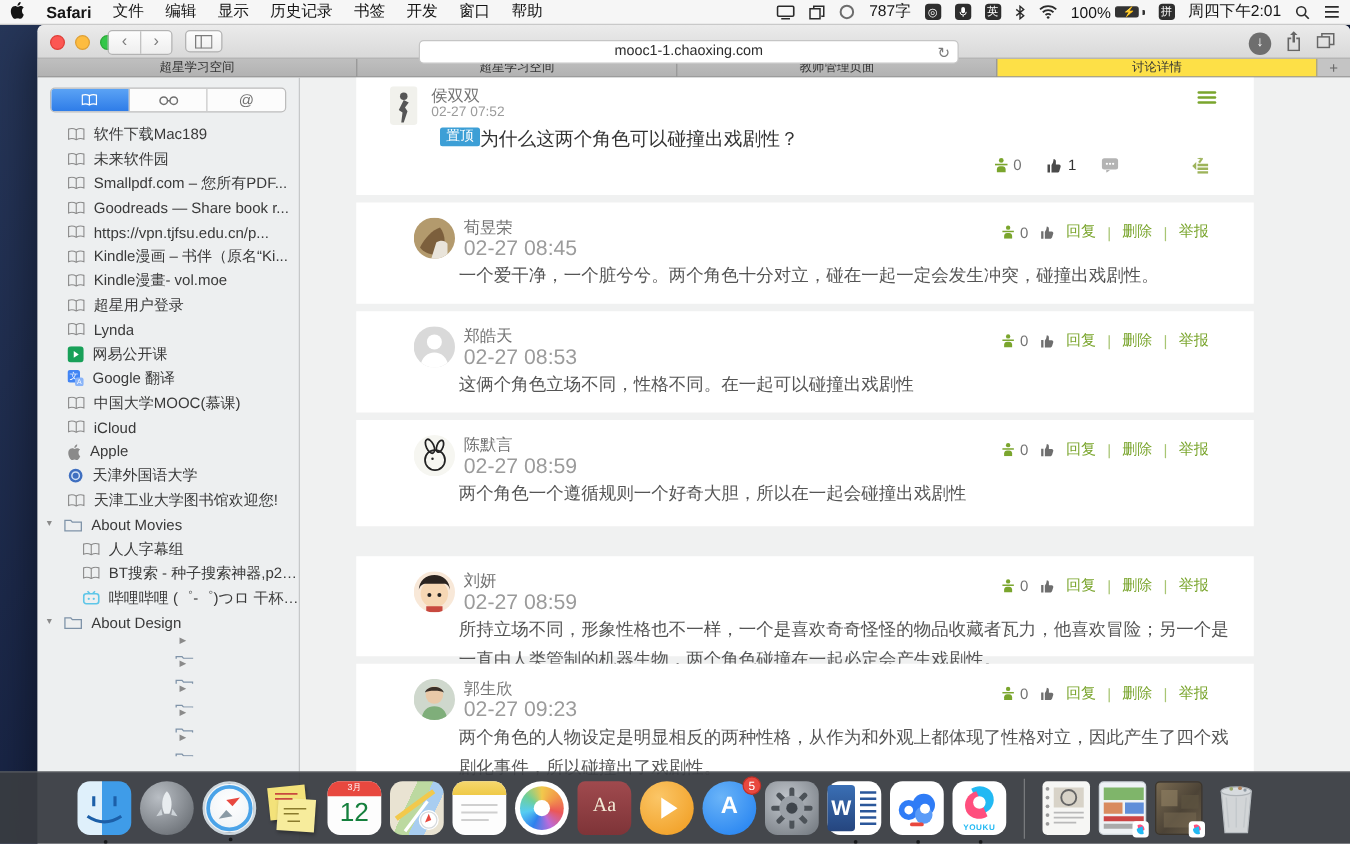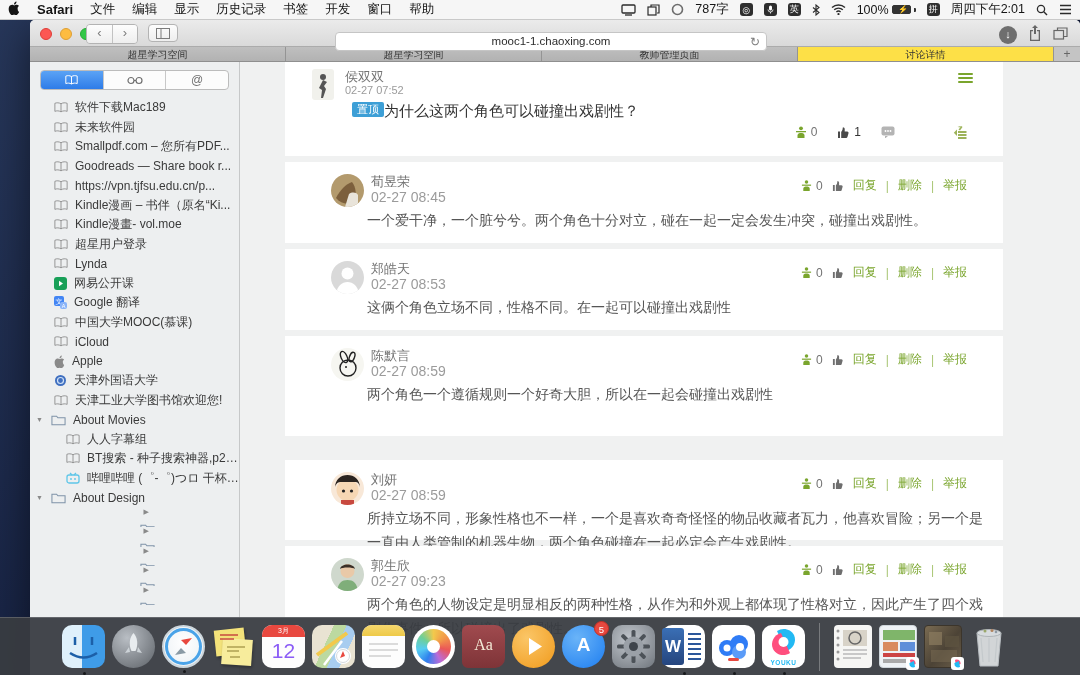--- a/index.html
+++ b/index.html
@@ -67,37 +67,37 @@
   .sbrow.sub{padding-left:36px;}
   .sbrow.subf{padding-left:26px;flex-direction:column;}
   .tri{font-size:7px;color:#8a8a8a;width:8px;flex:none;}
   .sbico{flex:none;display:flex;}
   .sblabel{overflow:hidden;text-overflow:ellipsis;}
   
   .main{position:absolute;left:210px;top:42px;right:0;bottom:0;background:#f0f1f1;overflow:hidden;}
   .column{position:absolute;left:45px;top:0;width:718px;}
   .card{background:#fff;margin-bottom:6px;position:relative;}
   .post{height:94px;}
-  .h81{height:81px;} .h85{height:100px;} .h100{height:80px;margin-top:24px;} .h120{height:120px;}
+  .h81{height:81px;} .h85{height:85px;} .h100{height:80px;margin-top:24px;} .h120{height:120px;}
   .grn{color:#737373;}
   .p-avatar{position:absolute;left:27px;top:7px;}
   .p-name{position:absolute;left:60px;top:6px;font-size:13px;}
   .p-time{position:absolute;left:60px;top:22px;font-size:11px;color:#9b9b9b;}
   .p-menu{position:absolute;right:30px;top:11px;width:15px;cursor:pointer;}
   .p-menu i{display:block;height:2px;background:#7aa52d;margin-bottom:2px;border-radius:1px;}
   .p-titlerow{position:absolute;left:67px;top:40px;display:flex;align-items:flex-start;gap:0;}
   .badge{background:#3d9fd6;color:#fff;font-size:11px;padding:2px 5px;border-radius:2px;line-height:1;}
   .p-title{font-size:15px;color:#333;}
   .p-stats{position:absolute;right:36px;top:63px;display:flex;align-items:center;gap:20px;}
   .stat{display:flex;align-items:center;gap:4px;font-size:12px;}
   .stat .cnt-dark{color:#333;}
   .sharegap{margin-left:38px;}
   .r-avatar{position:absolute;left:46px;top:12px;width:33px;height:33px;border-radius:50%;overflow:hidden;}
   .r-name{position:absolute;left:86px;top:11px;font-size:13px;}
-  .r-time{position:absolute;left:86px;top:27px;font-size:14px;color:#9b9b9b;}
+  .r-time{position:absolute;left:86px;top:27px;font-size:17px;color:#9b9b9b;}
   .r-acts{position:absolute;right:36px;top:15px;display:flex;align-items:center;gap:9px;font-size:12px;}
   .r-acts a{color:#7aa52d;text-decoration:none;cursor:pointer;}
   .sep{color:#a8c573;}
   .r-text{position:absolute;left:82px;top:46px;width:616px;font-size:14px;color:#555;line-height:24px;}
   
   .dock{position:absolute;left:0;right:0;bottom:0;height:58px;background:rgba(56,60,65,.94);
     border-top:1px solid rgba(255,255,255,.18);display:flex;align-items:center;padding-left:62px;gap:7px;z-index:60;}
   .dicon{width:43px;height:43px;border-radius:10px;position:relative;flex:none;}
   .dot{position:absolute;left:50%;bottom:-7px;width:3px;height:3px;margin-left:-1px;border-radius:50%;background:#16181a;}
   .sep-v{width:1px;height:48px;background:rgba(255,255,255,.28);margin:0 7px;flex:none;}
@@ -743,21 +743,21 @@
   <div class="dicon" style="background:transparent;">
     <div style="position:absolute;left:3px;top:4px;width:30px;height:26px;background:#f3e27a;transform:rotate(-6deg);box-shadow:1px 2px 3px rgba(0,0,0,.3);"></div>
     <div style="position:absolute;left:10px;top:14px;width:30px;height:26px;background:#f7ec9c;transform:rotate(4deg);box-shadow:1px 2px 3px rgba(0,0,0,.3);"></div>
     <svg width="43" height="43" viewBox="0 0 43 43" style="position:absolute;left:0;top:0;">
         <path d="M8 10h18M8 14h14" stroke="#c8493f" stroke-width="1.4"></path>
         <path d="M15 22h18M15 26h12M18 32h10" stroke="#8a7b2c" stroke-width="1.2"></path>
       </svg>
   </div>
   <div class="dicon" style="background:#fdfdfd;">
     <div style="position:absolute;top:0;left:0;right:0;height:12px;background:#e8483f;border-radius:10px 10px 0 0;color:#fff;font-size:7px;text-align:center;line-height:12px;">3月</div>
-    <div class="ic-label" style="top:14px;font-size:21px;color:#8b5cf6;">12</div>
+    <div class="ic-label" style="top:14px;font-size:21px;color:#15803d;">12</div>
   </div>
   <div class="dicon" style="background:linear-gradient(115deg,#e9e3d2 0 35%,#bcd9a0 35% 55%,#a8cdf0 55% 75%,#e9e3d2 75%);">
     <svg width="43" height="43" viewBox="0 0 43 43" style="position:absolute;left:0;top:0;">
         <path d="M5 30L35 8" stroke="#f2c94c" stroke-width="4"></path>
         <path d="M12 40L30 16" stroke="#fff" stroke-width="2.5"></path>
         <circle cx="31" cy="31" r="8" fill="#fff"></circle>
         <circle cx="31" cy="31" r="6.5" fill="none" stroke="#d6dadd"></circle>
         <path d="M31 26l2 5-5 2z" fill="#e8483f"></path>
       </svg>
   </div>

